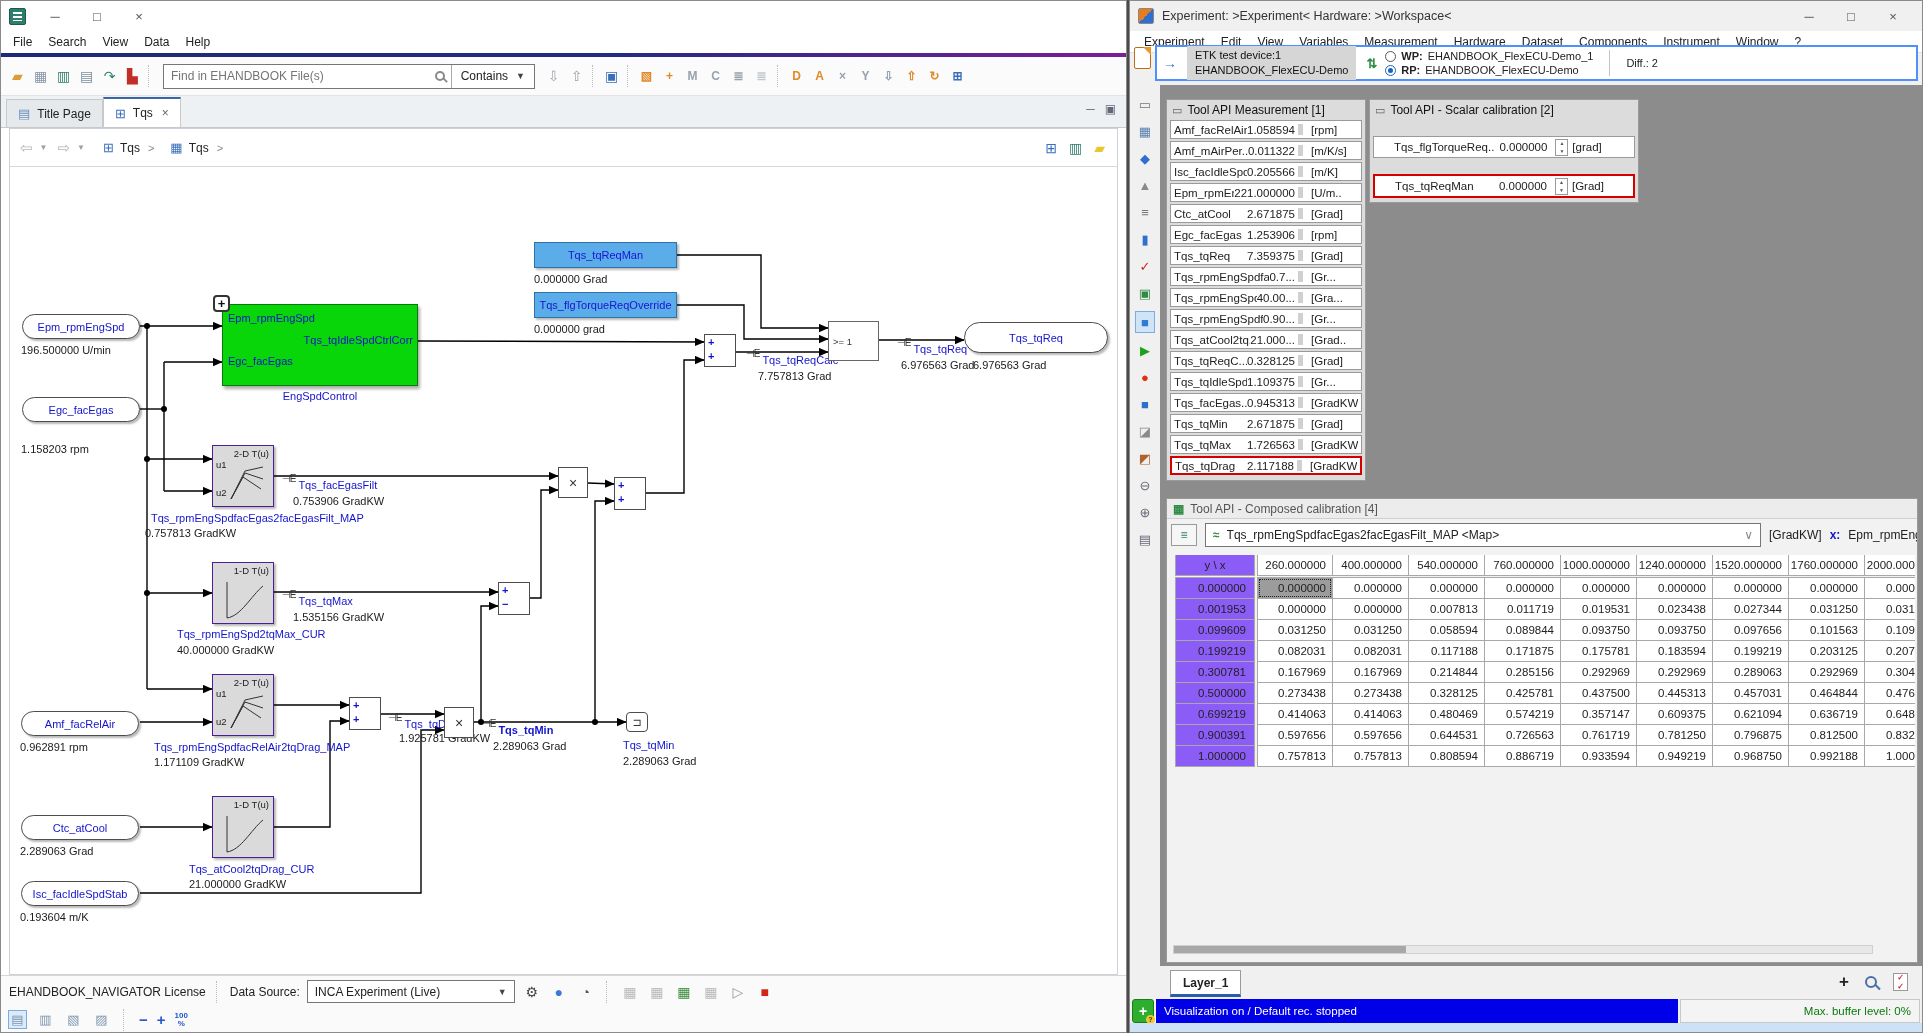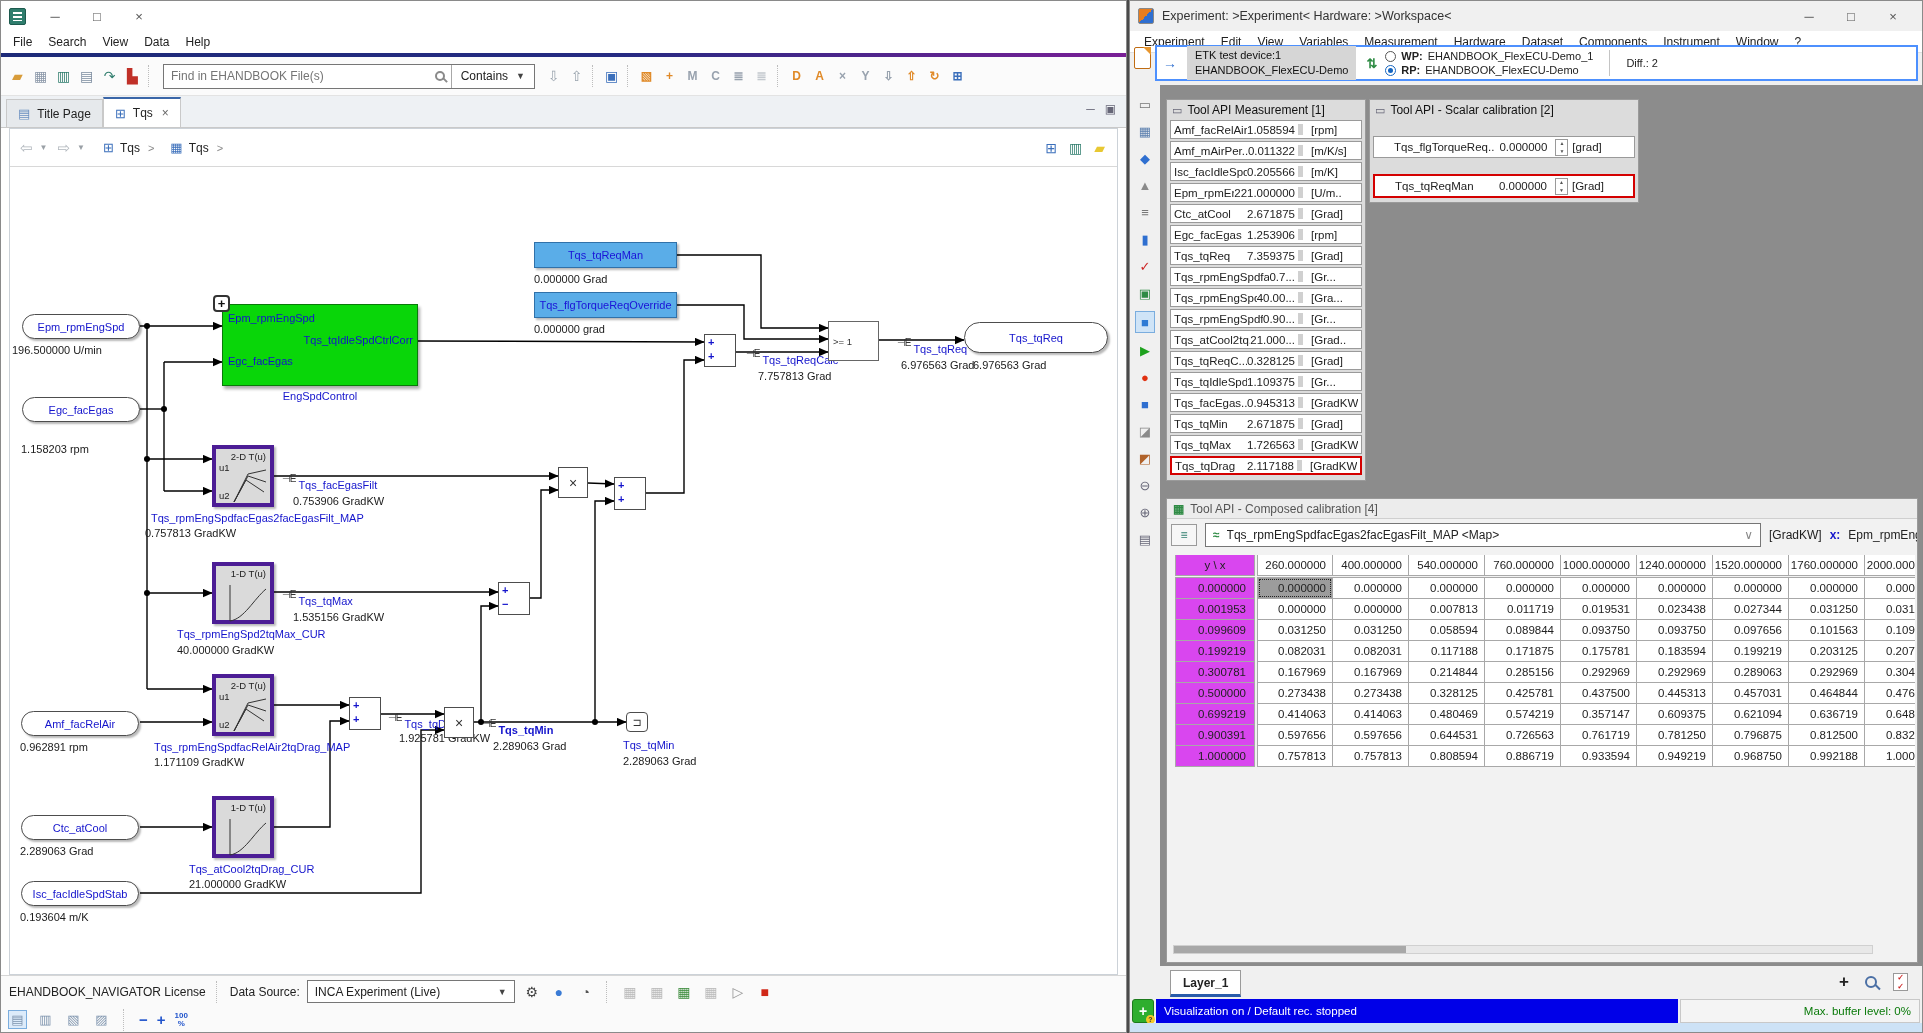--- a/index.html
+++ b/index.html
@@ -46,21 +46,21 @@
   .oval{position:absolute;width:118px;height:25px;border:1px solid #4d4d4d;border-radius:13px;background:#fff;display:flex;align-items:center;justify-content:center;font-size:11px;color:#1414cc;box-shadow:2px 2px 2px rgba(0,0,0,.28);white-space:nowrap}
   .oval.wide{width:144px;height:31px;border-radius:16px}
   .dval{position:absolute;font-size:11px;color:#1a1a1a;white-space:nowrap}
   .dname{position:absolute;font-size:11px;color:#1414cc;white-space:nowrap}
   .from{position:absolute;width:143px;height:26px;background:#5aade8;border:1px solid #3071a9;color:#1a13d8;display:flex;align-items:center;justify-content:center;font-size:11px;box-shadow:2px 2px 2px rgba(0,0,0,.28)}
   .subsys{position:absolute;left:212px;top:137px;width:196px;height:82px;background:#09d609;border:1px solid #0a7a0a;box-shadow:2px 3px 3px rgba(0,0,0,.33);font-size:11px;color:#1414cc}
   .subsys .in1{position:absolute;left:5px;top:7px}
   .subsys .in2{position:absolute;left:5px;top:50px}
   .subsys .out1{position:absolute;right:4px;top:29px}
   .expand-btn{position:absolute;left:203px;top:128px;width:17px;height:17px;background:#fff;border:2px solid #333;border-radius:4px;display:flex;align-items:center;justify-content:center;font-weight:bold;font-size:13px;color:#111;z-index:5}
-  .lut{position:absolute;width:62px;height:62px;background:#dadada;border:4px solid #4c1d95;box-shadow:2px 2px 2px rgba(0,0,0,.28);font-size:9.5px;color:#222}
+  .lut{position:absolute;width:62px;height:62px;background:#dadada;border:1px solid #4c1d95;box-shadow:2px 2px 2px rgba(0,0,0,.28);font-size:9.5px;color:#222}
   .lut .ltype{position:absolute;top:2px;left:0;right:4px;text-align:right}
   .lut .u1{position:absolute;left:3px;top:13px}
   .lut .u2{position:absolute;left:3px;top:41px}
   .lut svg{position:absolute;left:14px;top:13px}
   .lut.oneD svg{left:8px}
   .sum{position:absolute;width:32px;height:33px;background:#fff;border:1px solid #4d4d4d;font-size:11px;color:#1414cc}
   .sum .p1,.sum .p2{position:absolute;left:3px;font-weight:bold}
   .sum .p1{top:1px}.sum .p2{top:15px}
   .mult{position:absolute;width:30px;height:31px;background:#fff;border:1px solid #4d4d4d;display:flex;align-items:center;justify-content:center;color:#333;font-size:14px}
   .switch{position:absolute;left:818px;top:154px;width:51px;height:40px;background:#fff;border:1px solid #666;font-size:9.5px;color:#333}
@@ -128,21 +128,21 @@
   .cp-combo-row{height:32px;display:flex;align-items:center;gap:8px;padding:4px 4px;overflow:hidden;white-space:nowrap}
   .cp-btn{width:26px;height:22px;border:1px solid #9a9a9a;background:#f6f6f6;display:flex;align-items:center;justify-content:center;color:#2f7d6d;font-weight:bold;flex:none}
   .combo{width:556px;height:24px;border:1px solid #767676;background:#fff;display:flex;align-items:center;gap:7px;padding:0 7px;font-size:12px;flex:none}
   .combo .txt{flex:1;white-space:nowrap;overflow:hidden}
   .combo .cv{color:#888}
   .curveico{color:#2e8b44;font-weight:bold}
   .cp-unit{font-size:12px;flex:none}
   .xlab{color:#1414cc;font-weight:bold;flex:none}
   .caltable{margin:4px 0 0 8px;font-size:11.5px;width:740px;overflow:hidden}
   .cal-hrow,.cal-row{display:flex;height:22px}
-  .cal-corner,.cal-y{width:80px;flex:none;border:1px solid #a8a8a8;background:#d946ef;display:flex;align-items:center;justify-content:center;margin-right:2px}
+  .cal-corner,.cal-y{width:80px;flex:none;border:1px solid #a8a8a8;background:#8b5cf6;display:flex;align-items:center;justify-content:center;margin-right:2px}
   .cal-y{justify-content:flex-end;padding-right:8px}
   .cal-hcell,.cal-cell{width:76px;flex:none;border:1px solid #a8a8a8;border-left:0;background:#fff;display:flex;align-items:center;justify-content:flex-end;padding-right:6px;overflow:hidden}
   .cal-hcell:first-of-type,.cal-cell:first-of-type{border-left:1px solid #a8a8a8}
   .cal-hrow{margin-bottom:2px}
   .cal-row,.cal-hrow{margin-top:-1px}
   .cal-cells{display:flex}
   .cal-row:nth-of-type(1) .cal-cell:nth-of-type(1){background:#9c9c9c;outline:1px dotted #222;outline-offset:-3px}
   .hscroll{position:absolute;left:6px;bottom:8px;width:700px;height:9px;background:#e8e8e8;border:1px solid #d0d0d0}
   .hthumb{width:232px;height:7px;background:#a8a8a8}
   
@@ -341,21 +341,21 @@
           <span class="t">Tqs_tqReqCalc</span>
         </span>
       <span class="dval" style="left:748px;top:203px">7.757813 Grad</span>
       <span class="sig" style="left:887px;top:176px">
           <span class="g">⊣E</span>
           <span class="t">Tqs_tqReq</span>
         </span>
       <span class="dval" style="left:891px;top:192px">6.976563 Grad</span>
 
       <span class="oval" style="left:12px;top:147px">Epm_rpmEngSpd</span>
-      <span class="dval" style="left:2px;top:177px">196.500000 U/min</span>
+      <span class="dval" style="left:11px;top:177px">196.500000 U/min</span>
       <span class="oval" style="left:12px;top:230px">Egc_facEgas</span>
       <span class="dval" style="left:11px;top:276px">1.158203 rpm</span>
       <span class="oval" style="left:11px;top:544px">Amf_facRelAir</span>
       <span class="dval" style="left:10px;top:574px">0.962891 rpm</span>
       <span class="oval" style="left:11px;top:648px">Ctc_atCool</span>
       <span class="dval" style="left:10px;top:678px">2.289063 Grad</span>
       <span class="oval" style="left:11px;top:714px">Isc_facIdleSpdStab</span>
       <span class="dval" style="left:10px;top:744px">0.193604 m/K</span>
       <span class="oval wide" style="left:954px;top:155px">Tqs_tqReq</span>
       <span class="dval" style="left:963px;top:192px">6.976563 Grad</span>

